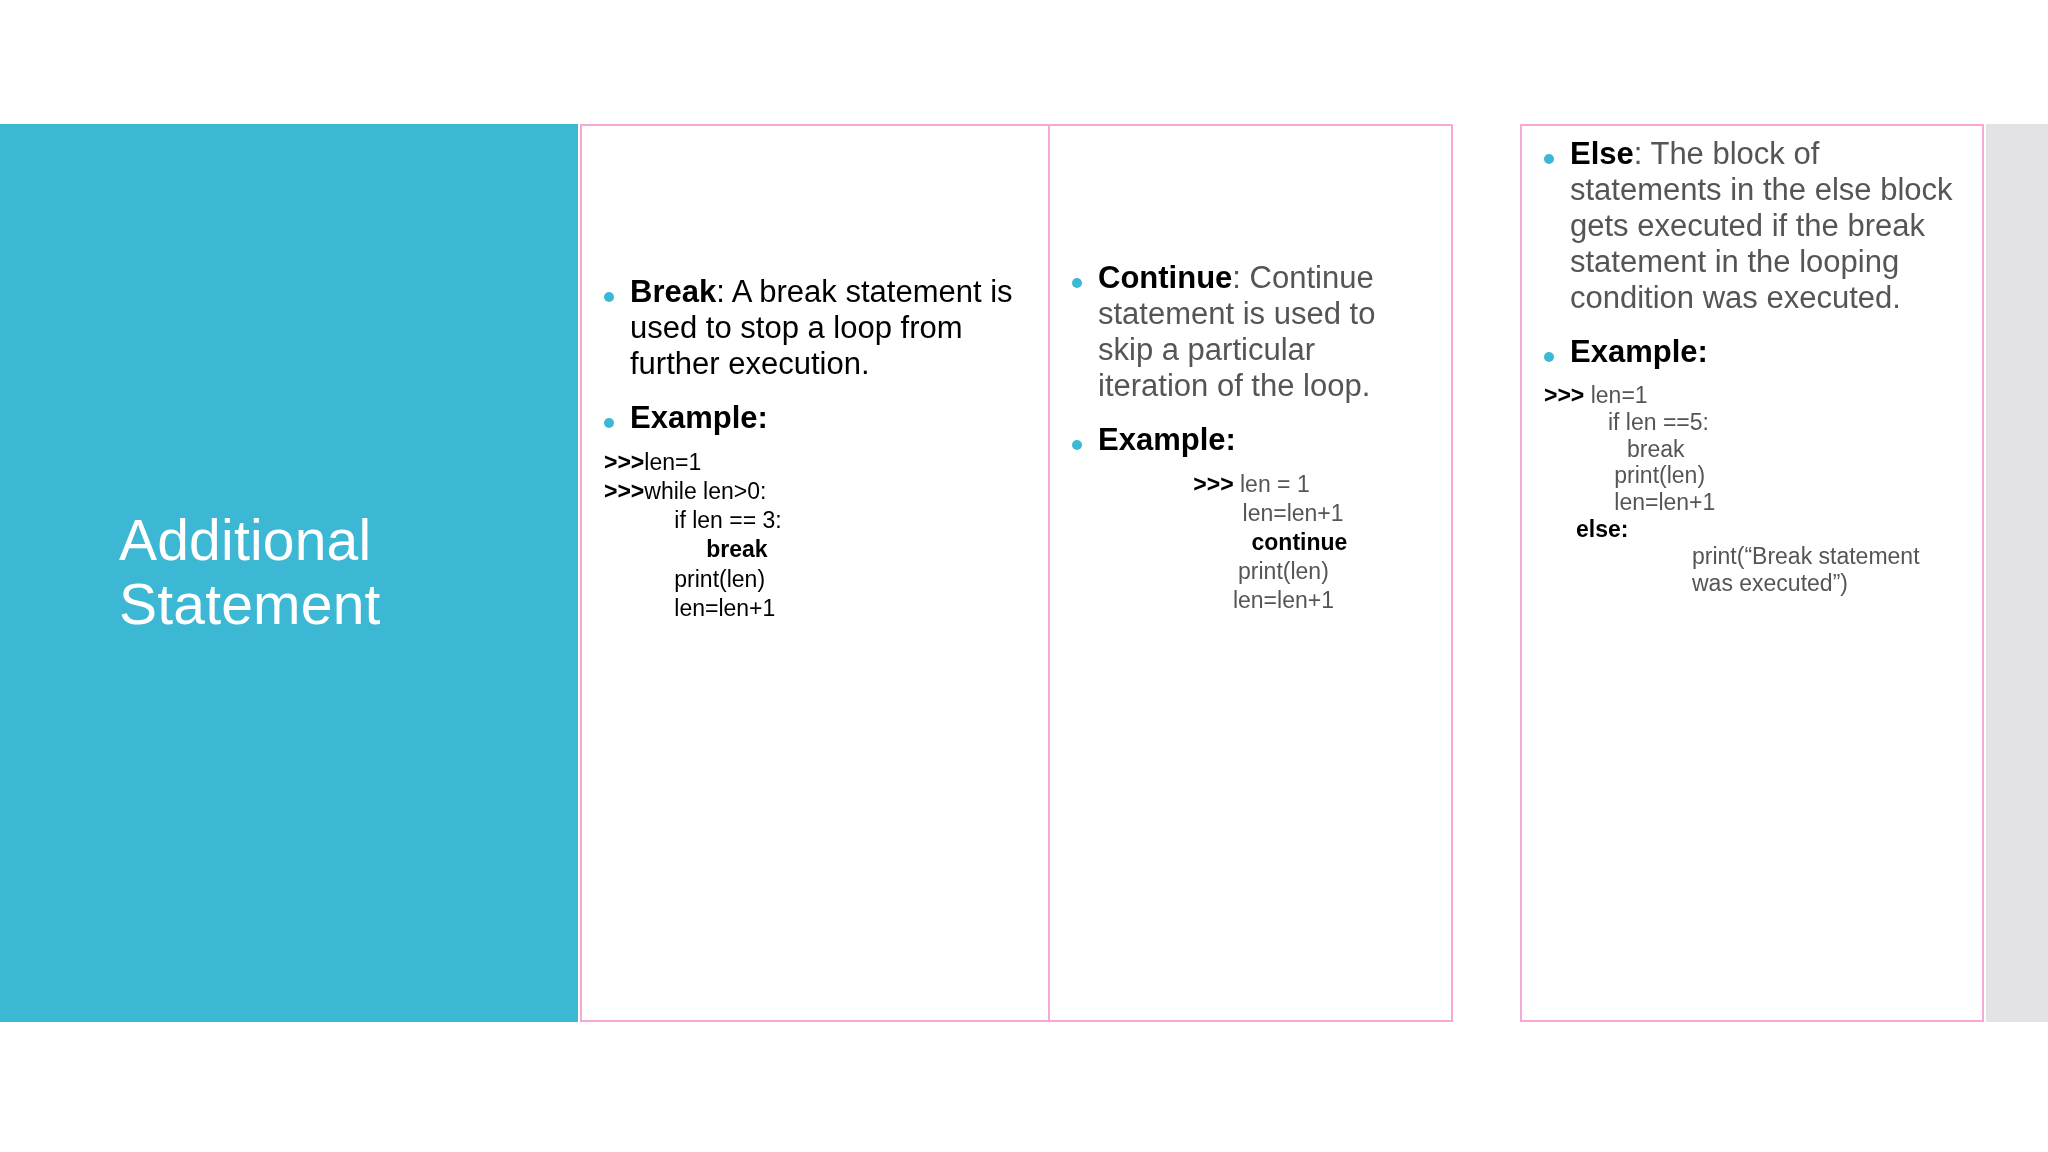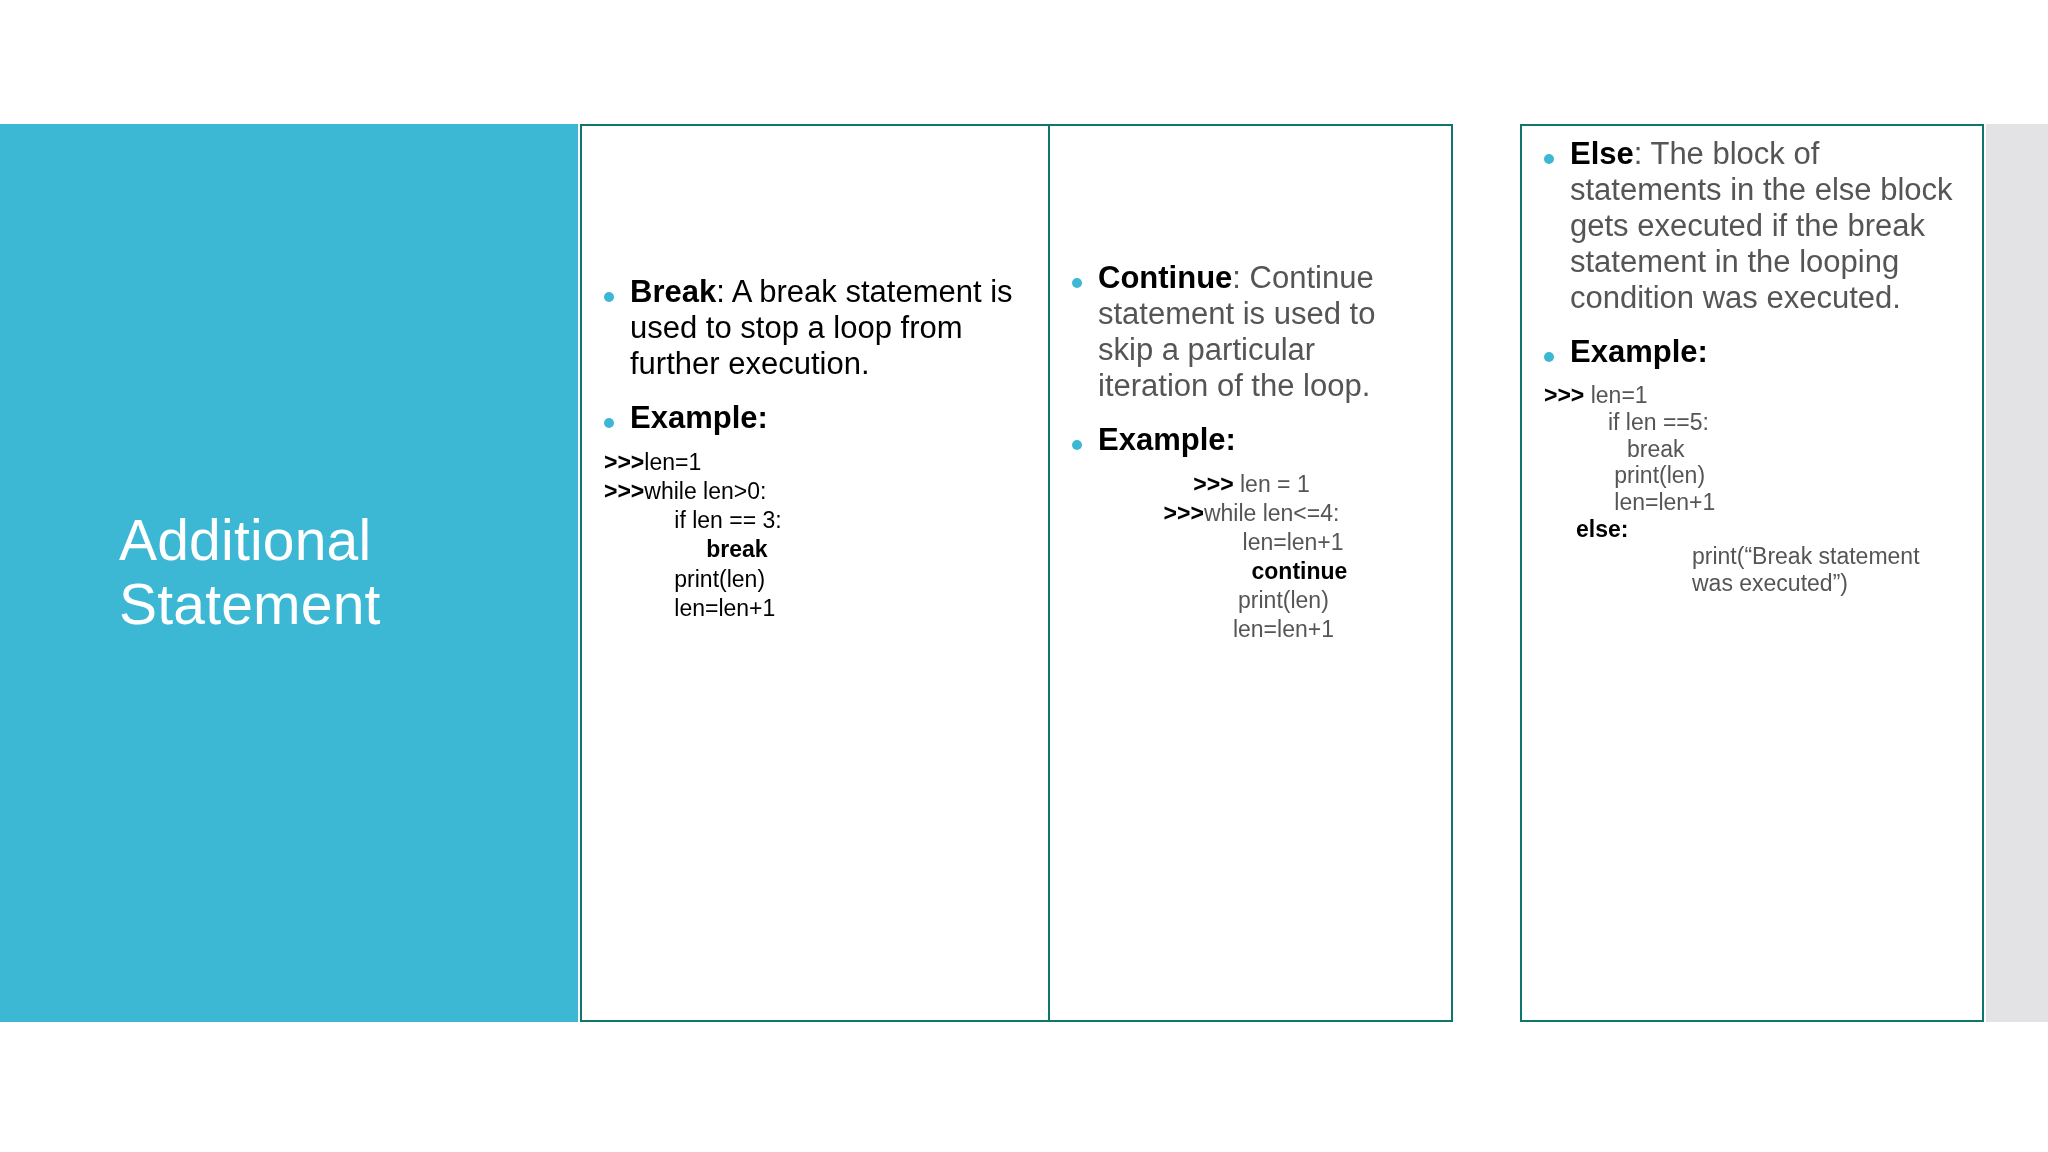--- a/index.html
+++ b/index.html
@@ -55,21 +55,21 @@
     height: 898px;
     background: #E3E3E5;
   }
 
   
   .card {
     position: absolute;
     top: 124px;
     height: 898px;
     background: #ffffff;
-    border: 2px solid #0f766e;
+    border: 2px solid #f9a8d4;
     box-sizing: border-box;
     overflow: hidden;
   }
   #card-1 { left: 580px;  width: 496px; }
   #card-2 { left: 1048px; width: 405px; }
   #card-3 { left: 1520px; width: 464px; }
 
   .card-inner {
     position: absolute;
     left: 0; right: 0;
@@ -191,21 +191,20 @@
 
       <div class="bullet-row tight">
         <span class="bullet-dot" style="background: rgb(60, 184, 212);"></span>
         <div class="bullet-body">
           <span class="lead">Example:</span>
         </div>
       </div>
 
       <div class="code-block">
         <div class="code-line"><span class="prompt">&gt;&gt;&gt;</span><span class="code-text"> len = 1</span></div>
-        <div class="code-line"><span class="prompt">&gt;&gt;&gt;</span><span class="code-text">while len&lt;=4:</span></div>
         <div class="code-line"><span>&nbsp;&nbsp;&nbsp;&nbsp;&nbsp;&nbsp;&nbsp;&nbsp;&nbsp;&nbsp;&nbsp;&nbsp;&nbsp;</span><span class="code-text">len=len+1</span></div>
         <div class="code-line"><span>&nbsp;&nbsp;&nbsp;&nbsp;&nbsp;&nbsp;&nbsp;&nbsp;&nbsp;&nbsp;&nbsp;&nbsp;&nbsp;&nbsp;&nbsp;</span><span class="kw">continue</span></div>
         <div class="code-line"><span>&nbsp;&nbsp;&nbsp;&nbsp;&nbsp;&nbsp;&nbsp;&nbsp;&nbsp;&nbsp;</span><span class="code-text">print(len)</span></div>
         <div class="code-line"><span>&nbsp;&nbsp;&nbsp;&nbsp;&nbsp;&nbsp;&nbsp;&nbsp;&nbsp;&nbsp;</span><span class="code-text">len=len+1</span></div>
       </div>
 
     </div>
   </div>
 
   <div class="card col-gray" id="card-3">

